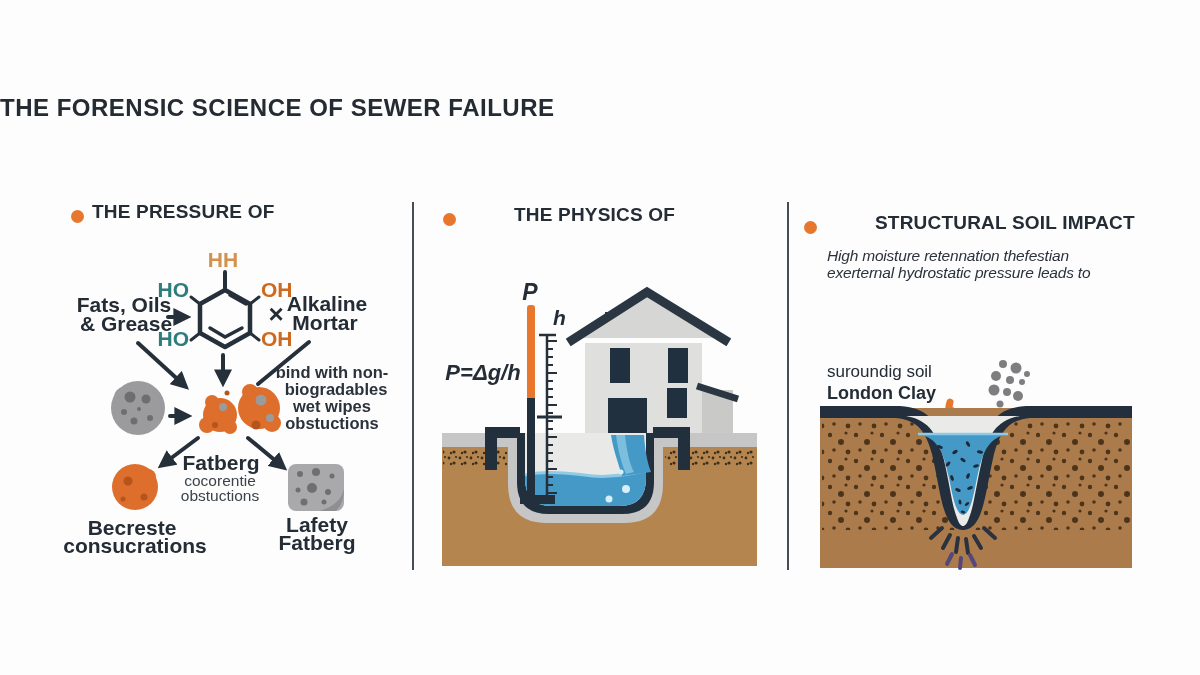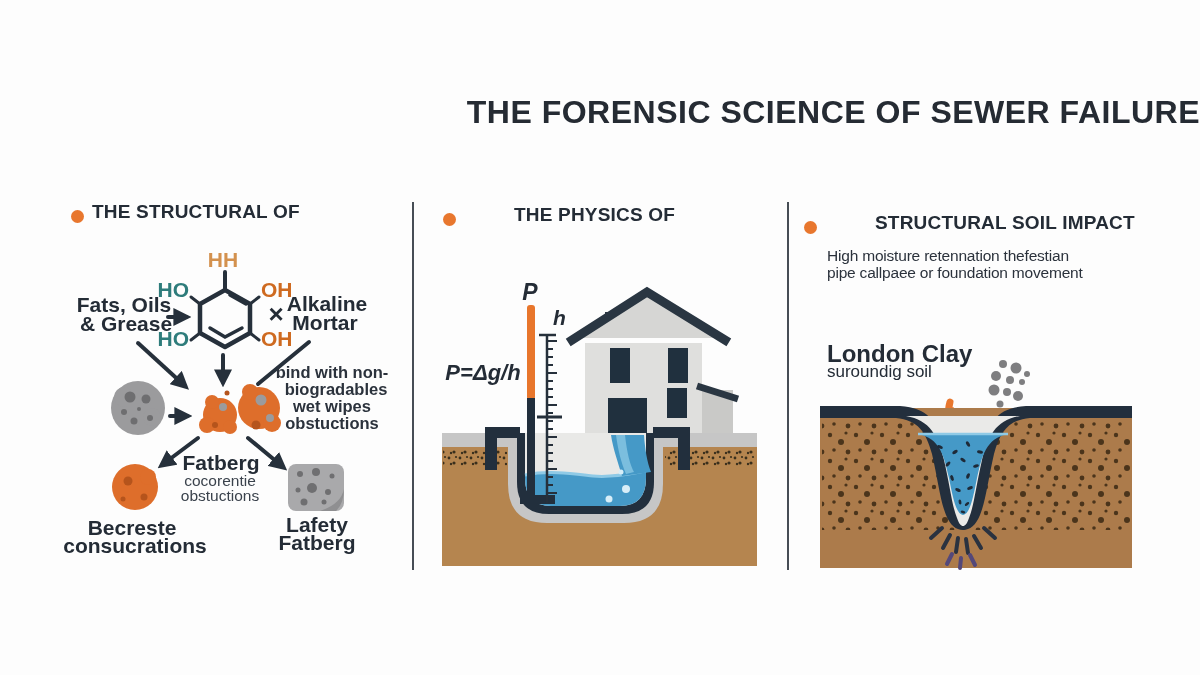--- a/index.html
+++ b/index.html
@@ -1,25 +1,25 @@
 <!DOCTYPE html>
 <html><head>
 <meta charset="utf-8">
 <style>
   html,body{margin:0;padding:0;background:#ffffff;}
   #canvas{position:relative;width:1200px;height:675px;background:#fdfdfd;overflow:hidden;
           font-family:"Liberation Sans",sans-serif;color:#242C36;}
   .abs{position:absolute;}
-  #title{left:0;right:0;top:94px;text-align:right;font-size:32px;font-weight:700;
+  #title{left:0;right:0;top:94px;text-align:left;font-size:24px;font-weight:700;
          letter-spacing:.5px;color:#252B33;}
   .divider{width:2px;background:#474D55;top:202px;height:368px;}
   .dot{width:13px;height:13px;border-radius:50%;background:#E8772E;}
   .phead{font-size:19px;font-weight:700;line-height:22px;color:#242C36;letter-spacing:.2px;}
-  .para{font-size:15.5px;font-weight:500;line-height:16.5px;color:#2B323C;letter-spacing:-.2px;}
-  .claylbl{font-size:24px;font-weight:700;line-height:19px;}
+  .para{font-size:15.5px;font-weight:500;line-height:16.5px;color:#2B323C;letter-spacing:-.2px;font-style:italic;}
+  .claylbl{font-size:18px;font-weight:700;line-height:19px;margin-top:40px;}
   .claysub{font-size:17px;font-weight:500;}
   svg{overflow:visible;}
   svg text{font-family:"Liberation Sans",sans-serif;}
   .t{fill:#242C36;font-weight:700;font-size:21px;}
   .tm{fill:#2B323C;font-weight:600;font-size:16.5px;}
   .ts{fill:#3A424C;font-weight:500;font-size:15.5px;}
   .teal{fill:#2E7C7B;}
   .orng{fill:#CE6A20;}
   .tan{fill:#D3914E;}
   .ital{font-style:italic;}
@@ -30,21 +30,21 @@
 
 <div id="canvas">
 
   <div id="title" class="abs">THE FORENSIC SCIENCE OF SEWER FAILURE</div>
 
   <div class="abs divider" style="left:412px;"></div>
   <div class="abs divider" style="left:787px;"></div>
 
   <div class="abs dot" style="left:71px;top:210px;"></div>
   <div class="abs phead" style="left:92px;top:201px;">
-    <div>THE STRUCTURAL OF</div>
+    <div>THE PRESSURE OF</div>
   </div>
 
   <svg class="abs" style="left:60px;top:245px;" width="345" height="320" viewBox="0 0 345 320">
     <defs>
       <marker id="ah1" viewBox="0 0 10 10" refX="7" refY="5" markerWidth="4.5" markerHeight="4.5" orient="auto-start-reverse">
         <path d="M0,0 L10,5 L0,10 Z" fill="#26303B"></path>
       </marker>
     </defs>
 
     <g>
@@ -212,21 +212,21 @@
       <line x1="112" y1="149" x2="137" y2="149" stroke-width="3"></line>
     </g>
     <text class="t ital" x="128" y="57" style="font-size:21px">h</text>
     <text class="t ital" x="58" y="112" text-anchor="middle" style="font-size:22px">P=Δg/h</text>
   </svg>
 
   <div class="abs dot" style="left:804px;top:221px;"></div>
   <div class="abs phead" style="left:875px;top:212px;">STRUCTURAL SOIL IMPACT</div>
   <div class="abs para" style="left:827px;top:248px;width:312px;">
     <div>High moisture retennation thefestian</div>
-    <div>pipe callpaee or foundation movement</div>
+    <div>exerternal hydrostatic pressure leads to</div>
   </div>
   <div class="abs claylbl" style="left:827px;top:344px;">London Clay</div>
   <div class="abs claysub" style="left:827px;top:362px;">suroundig soil</div>
 
   <svg class="abs" style="left:800px;top:352px;" width="335" height="220" viewBox="0 0 335 220">
     <defs>
       <pattern id="dotsSoil" width="26" height="26" patternUnits="userSpaceOnUse">
         <circle cx="4" cy="5" r="2.2" fill="#3A2813" opacity="0.85"></circle>
         <circle cx="15" cy="12" r="3" fill="#3A2813" opacity="0.85"></circle>
         <circle cx="8" cy="20" r="1.8" fill="#3A2813" opacity="0.85"></circle>

